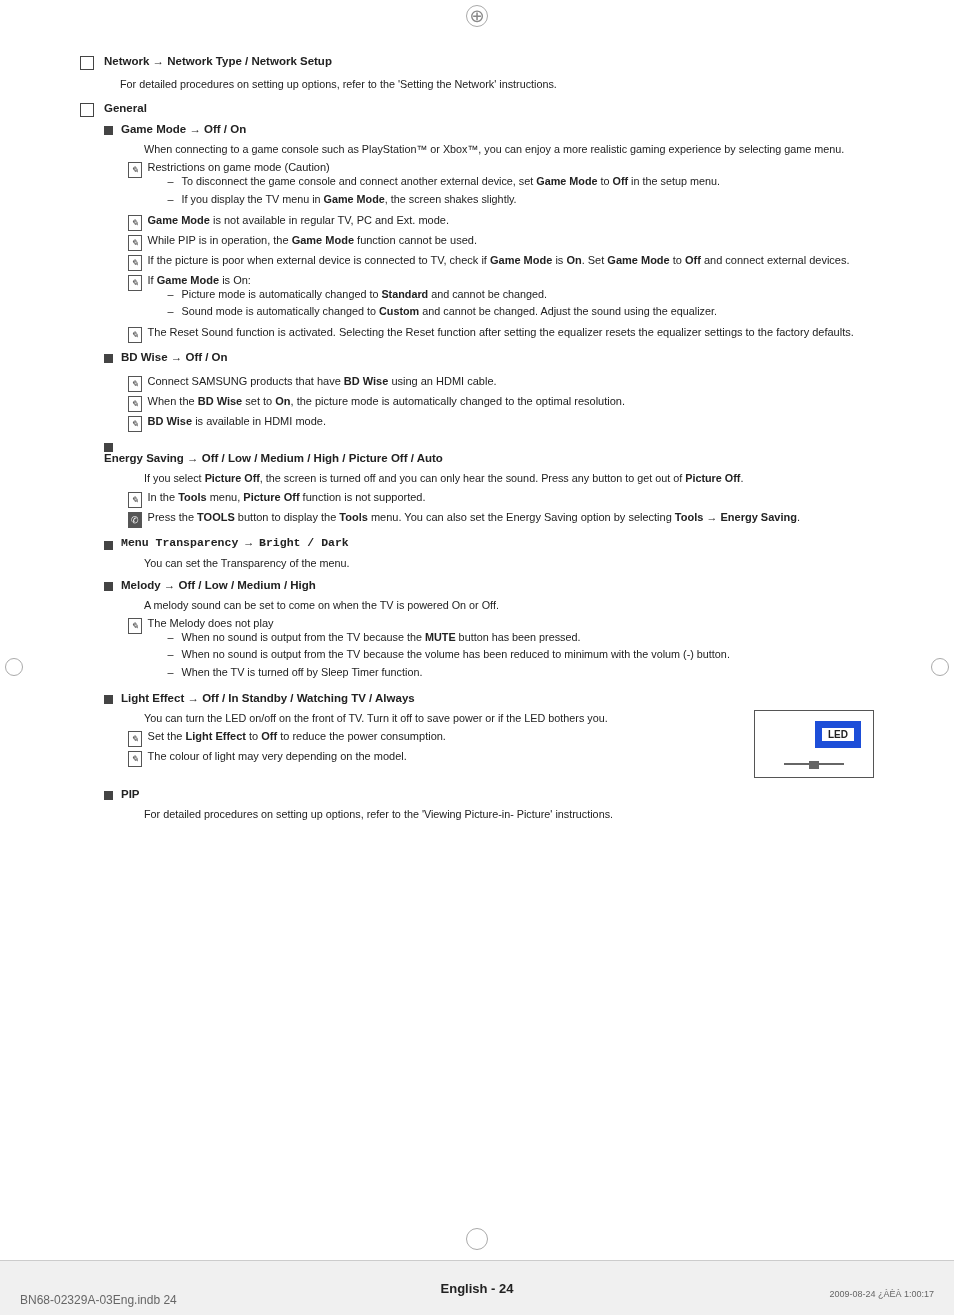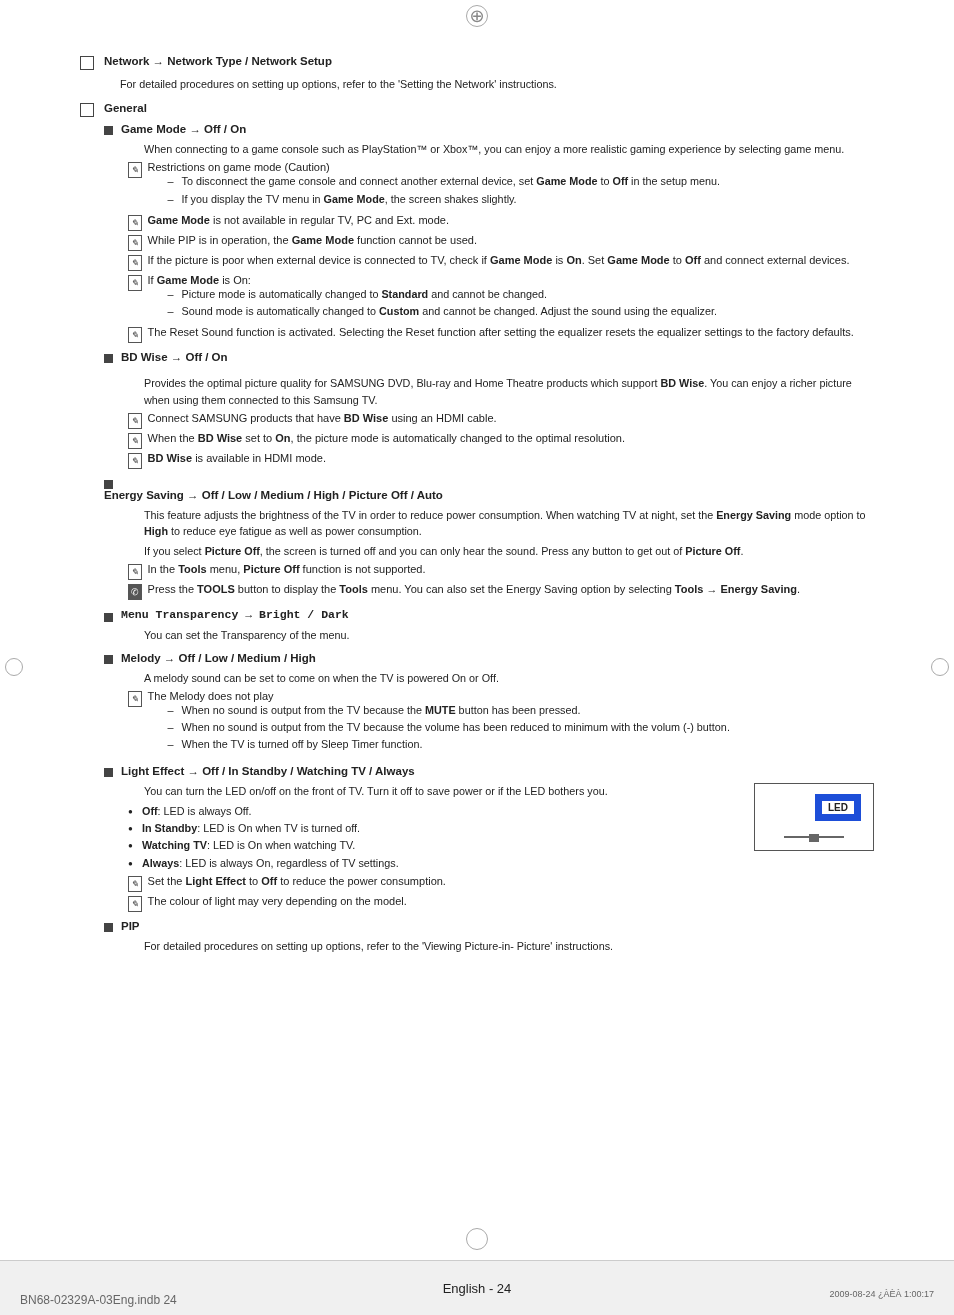--- a/index.html
+++ b/index.html
@@ -192,21 +192,21 @@
       width: 954px;
       height: 55px;
       background: #f0f0f0;
       border-top: 1px solid #ccc;
       display: flex;
       align-items: center;
       justify-content: center;
     }
     .footer-text {
       font-size: 13px;
-      font-weight: normal;
+      font-weight: bold;
       color: #222;
     }
     .footer-meta-left {
       position: absolute;
       left: 20px;
       bottom: 8px;
       font-size: 12px;
       color: #666;
     }
     .footer-meta-right {
@@ -287,21 +287,20 @@
             <span>The Reset Sound function is activated. Selecting the Reset function after setting the equalizer resets the equalizer settings to the factory defaults.</span>
           </div>
         </div>
       </div>
 
       <div class="subsection" style="margin-top:8px;">
         <div style="display:flex;align-items:flex-start;margin-bottom:9px;">
           <div class="square-icon"></div>
           <div class="section-title"><b>BD Wise → Off / On</b></div>
         </div>
-        <div class="section-desc">Provides the optimal picture quality for SAMSUNG DVD, Blu-ray and Home Theatre products which support <b>BD Wise</b>. You can enjoy a richer picture when using them connected to this Samsung TV.</div>
         <div class="subsection">
           <div class="note-item">
             <span class="note-icon">✎</span>
             <span>Connect SAMSUNG products that have <b>BD Wise</b> using an HDMI cable.</span>
           </div>
           <div class="note-item">
             <span class="note-icon">✎</span>
             <span>When the <b>BD Wise</b> set to <b>On</b>, the picture mode is automatically changed to the optimal resolution.</span>
           </div>
           <div class="note-item">
@@ -309,21 +308,20 @@
             <span><b>BD Wise</b> is available in HDMI mode.</span>
           </div>
         </div>
       </div>
 
       <div class="subsection" style="margin-top:8px;">
         <div style="display:flex;align-items:flex-start;margin-bottom:3px;flex-direction:column;">
           <div class="square-icon"></div>
           <div class="section-title"><b>Energy Saving → Off / Low / Medium / High / Picture Off / Auto</b></div>
         </div>
-        <div class="section-desc">This feature adjusts the brightness of the TV in order to reduce power consumption. When watching TV at night, set the <b>Energy Saving</b> mode option to <b>High</b> to reduce eye fatigue as well as power consumption.</div>
         <div class="section-desc">If you select <b>Picture Off</b>, the screen is turned off and you can only hear the sound. Press any button to get out of <b>Picture Off</b>.</div>
         <div class="subsection">
           <div class="note-item">
             <span class="note-icon">✎</span>
             <span>In the <b>Tools</b> menu, <b>Picture Off</b> function is not supported.</span>
           </div>
           <div class="note-item">
             <span class="note-remote-icon">✆</span>
             <span>Press the <b>TOOLS</b> button to display the <b>Tools</b> menu. You can also set the Energy Saving option by selecting <b>Tools → Energy Saving</b>.</span>
           </div>
@@ -360,26 +358,20 @@
 
       <div class="subsection" style="margin-top:8px; position:relative;">
         <div style="display:flex;align-items:flex-start;margin-bottom:3px;">
           <div class="square-icon"></div>
           <div class="section-title"><b>Light Effect → Off / In Standby / Watching TV / Always</b></div>
         </div>
 
         <div style="position:relative; min-height:70px;">
           <div style="max-width:580px;">
             <div class="section-desc">You can turn the LED on/off on the front of TV. Turn it off to save power or if the LED bothers you.</div>
-            <ul class="bullet-list" style="margin-left:24px;">
-              <li><b>Off</b>: LED is always Off.</li>
-              <li><b>In Standby</b>: LED is On when TV is turned off.</li>
-              <li><b>Watching TV</b>: LED is On when watching TV.</li>
-              <li><b>Always</b>: LED is always On, regardless of TV settings.</li>
-            </ul>
             <div class="subsection">
               <div class="note-item">
                 <span class="note-icon">✎</span>
                 <span>Set the <b>Light Effect</b> to <b>Off</b> to reduce the power consumption.</span>
               </div>
               <div class="note-item">
                 <span class="note-icon">✎</span>
                 <span>The colour of light may very depending on the model.</span>
               </div>
             </div>

